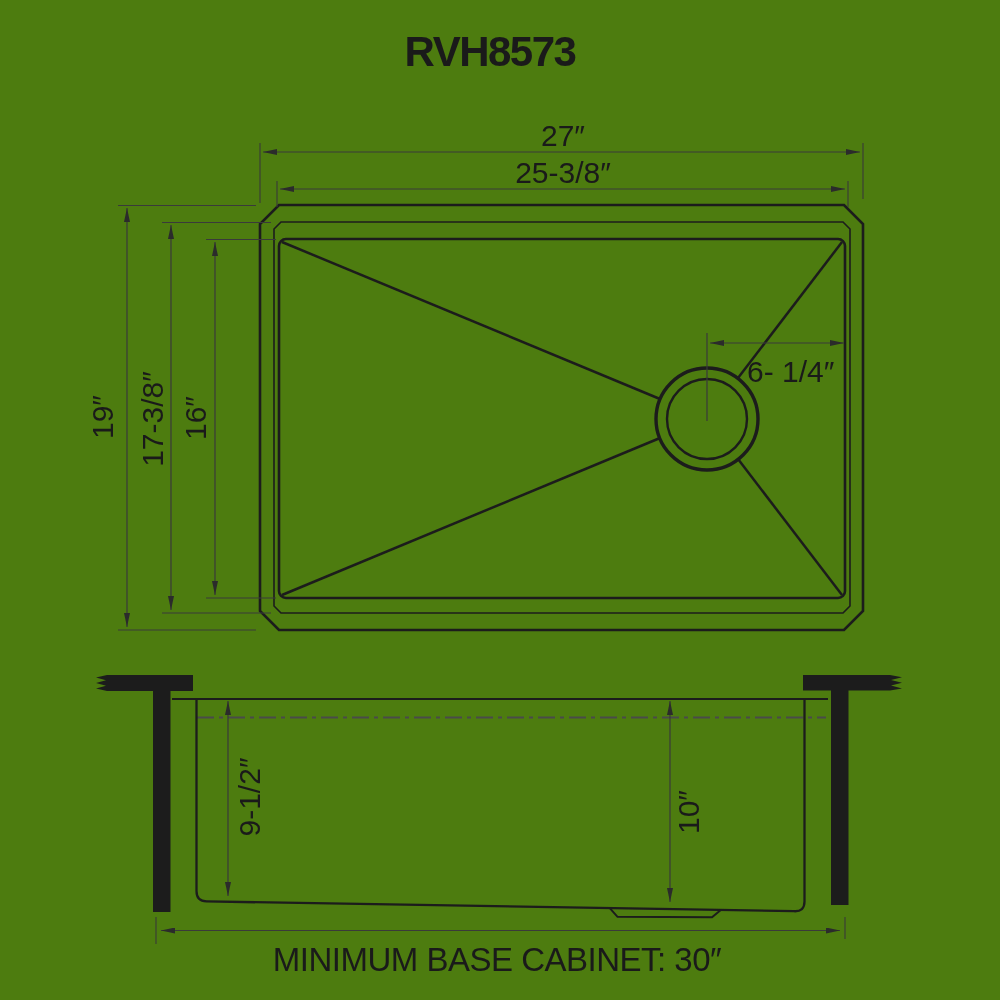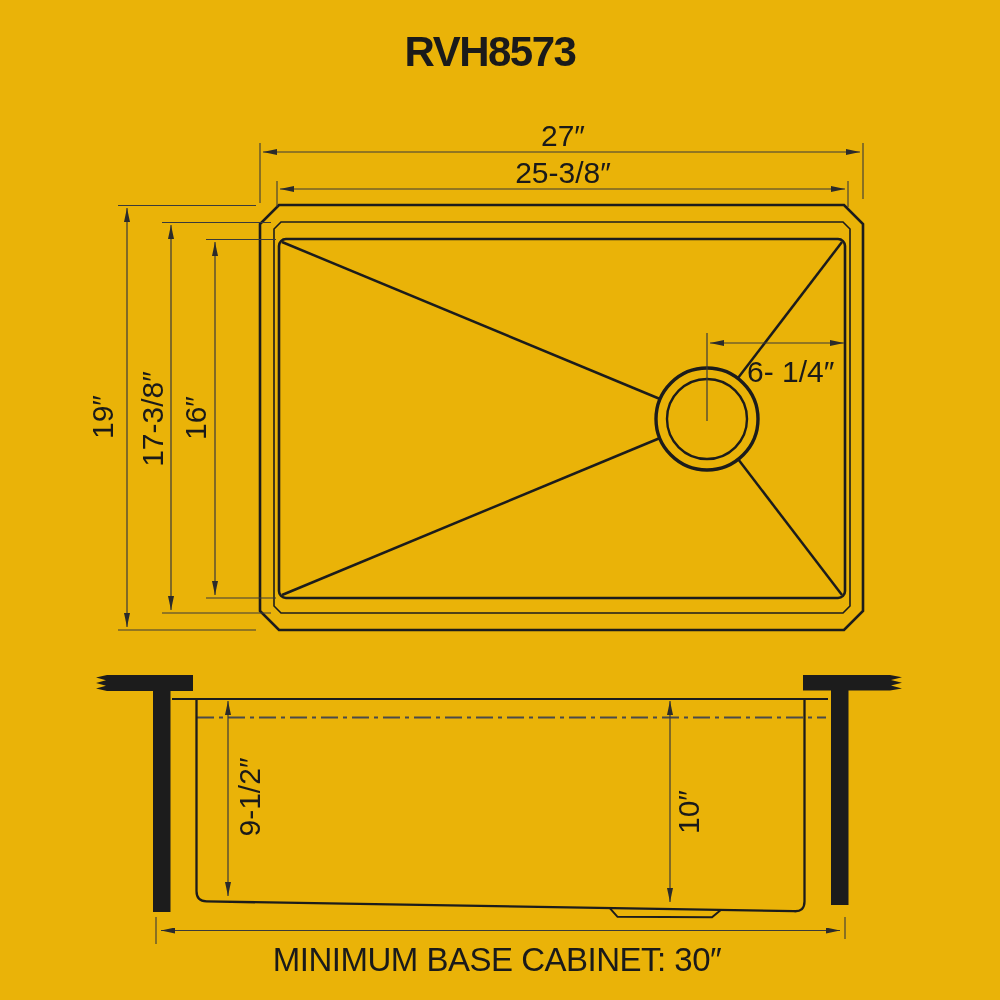--- a/index.html
+++ b/index.html
@@ -1,16 +1,16 @@
 <!DOCTYPE html>
 <html><head>
 <meta charset="utf-8">
 <style>
   html,body{margin:0;padding:0;background:#ffffff;}
-  .canvas{position:relative;width:1000px;height:1000px;background:#eab308;overflow:hidden;
+  .canvas{position:relative;width:1000px;height:1000px;background:#4d7c0f;overflow:hidden;
           font-family:"Liberation Sans", sans-serif;}
   svg text{fill:#1a1a1a;}
   .dim-text{font-size:30px;}
   .title-text{font-size:42px;font-weight:bold;letter-spacing:-1.5px;}
   .note-text{font-size:33px;letter-spacing:-0.5px;}
   .outline{stroke:#1c1c1c;fill:none;}
   .dimline{stroke:#3a3a3a;stroke-width:1.2;fill:none;}
   .extline{stroke:#3a3a3a;stroke-width:1.1;fill:none;}
   .solid{fill:#1c1c1c;stroke:none;}
 </style>

